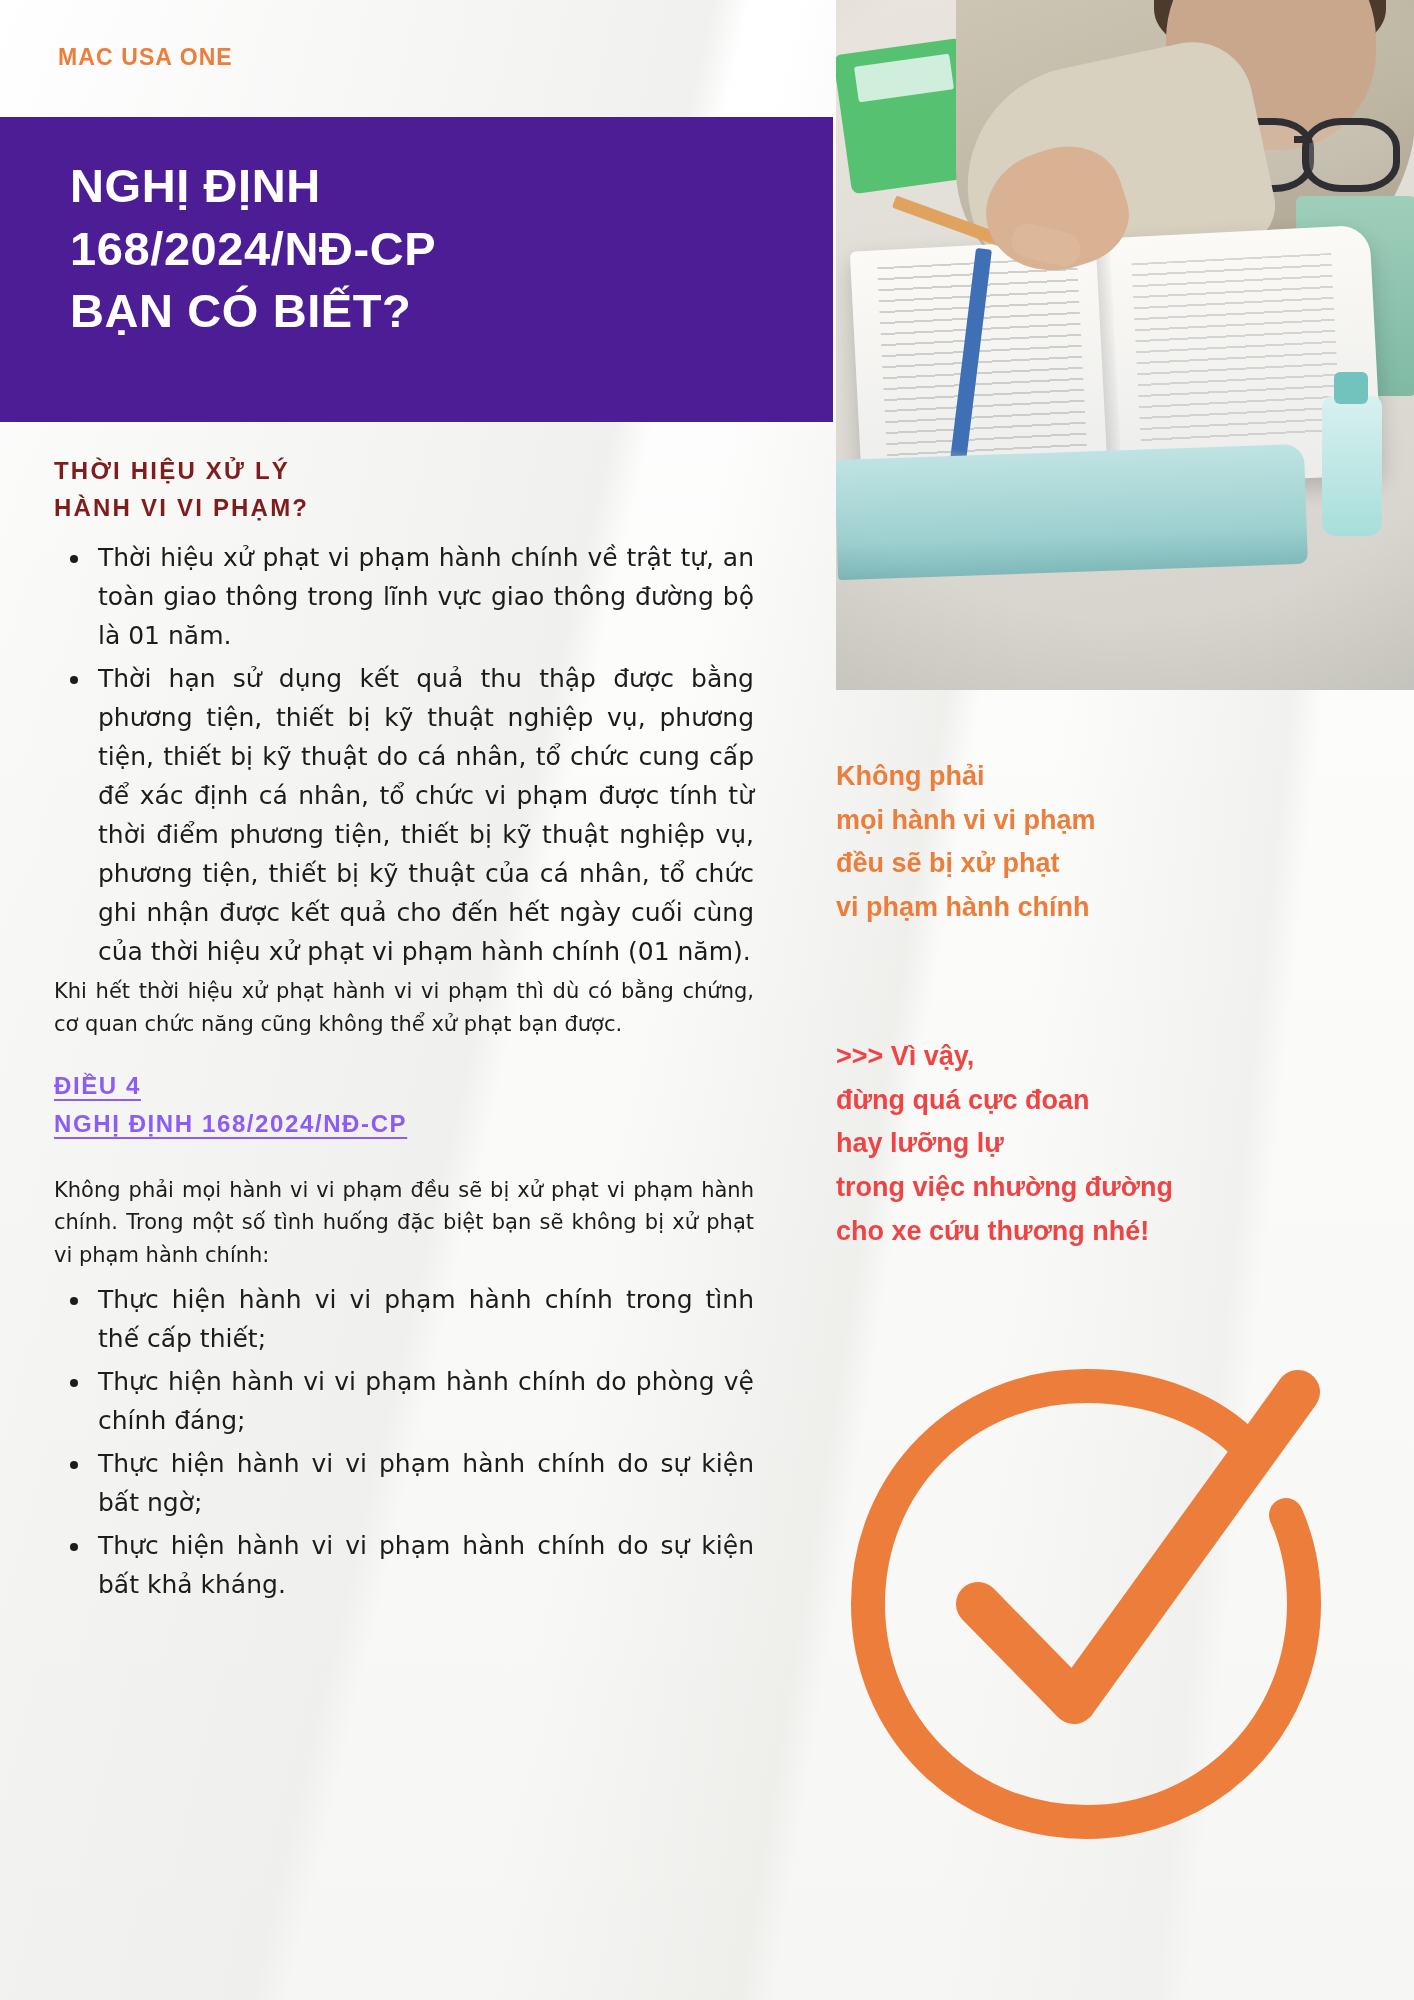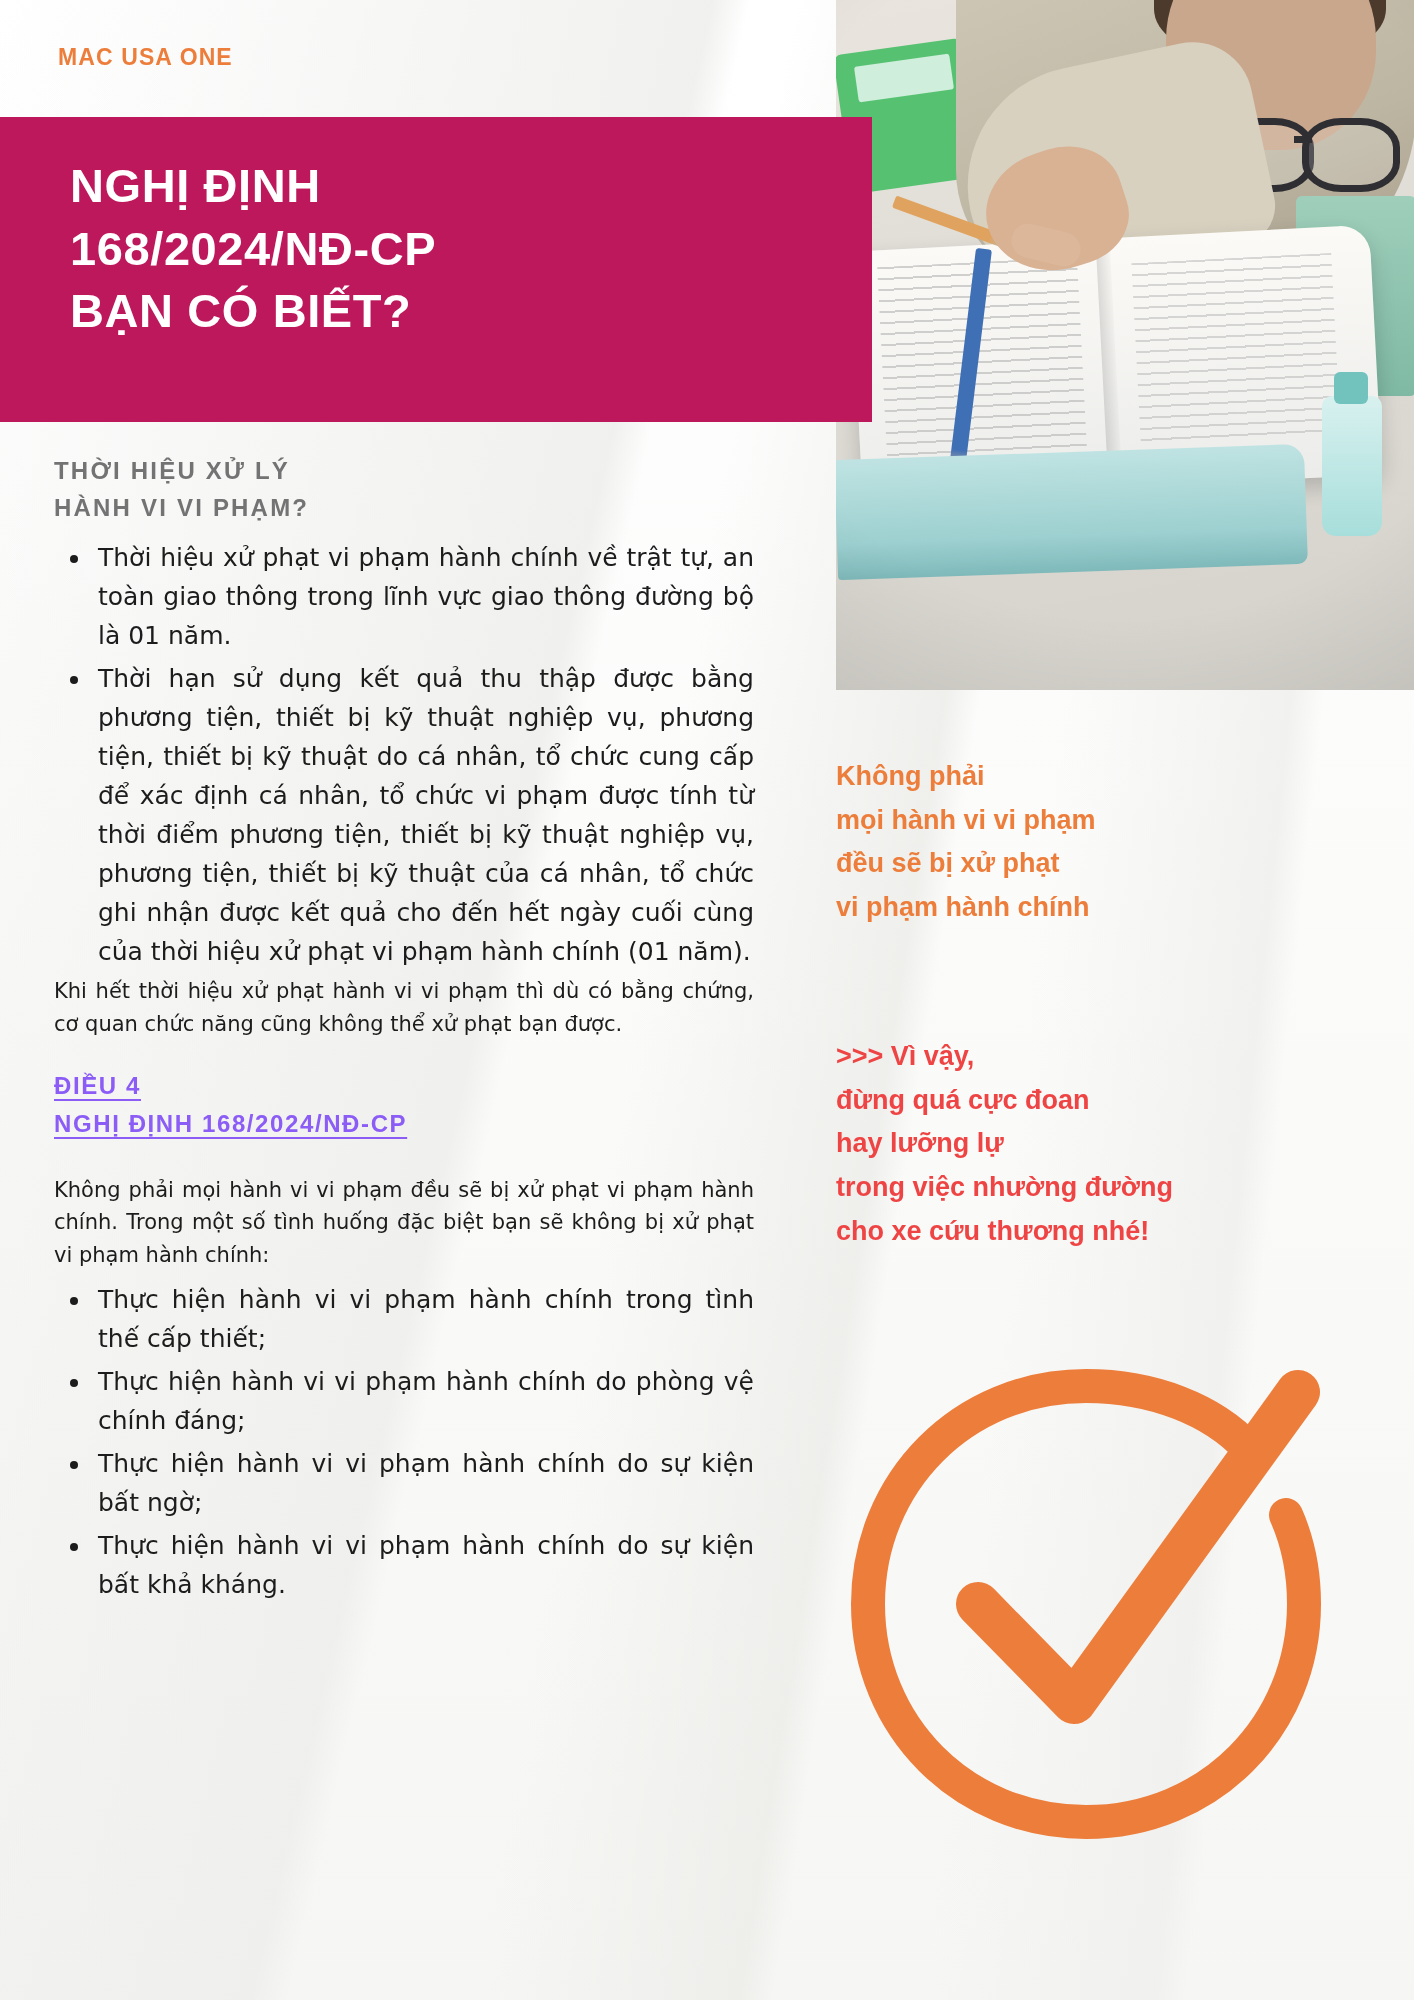--- a/index.html
+++ b/index.html
@@ -48,22 +48,21 @@
     color: #ed7d3a;
     font-family: "Liberation Sans", sans-serif;
   }
 
   .title-band {
     position: absolute;
     left: 0;
     top: 117px;
     width: 833px;
     height: 305px;
-    background: #be185d;
-    padding-left: 39px;
+    background: #4c1d95;
   }
   .title-band .title-text {
     position: absolute;
     left: 70px;
     top: 38px;
     right: 30px;
     color: #ffffff;
     font-size: 47px;
     line-height: 1.33;
     font-weight: bold;
@@ -219,21 +218,21 @@
   }
 
   
   .left-col {
     position: absolute;
     left: 54px;
     top: 452px;
     width: 700px;
   }
   .sec-head {
-    color: #737373;
+    color: #7f1d1d;
     font-size: 24px;
     font-weight: bold;
     letter-spacing: 2.2px;
     line-height: 1.55;
     font-family: "Liberation Sans", sans-serif;
     white-space: pre-line;
   }
   ul.bullets {
     margin: 12px 0 0 0;
     padding-left: 38px;

